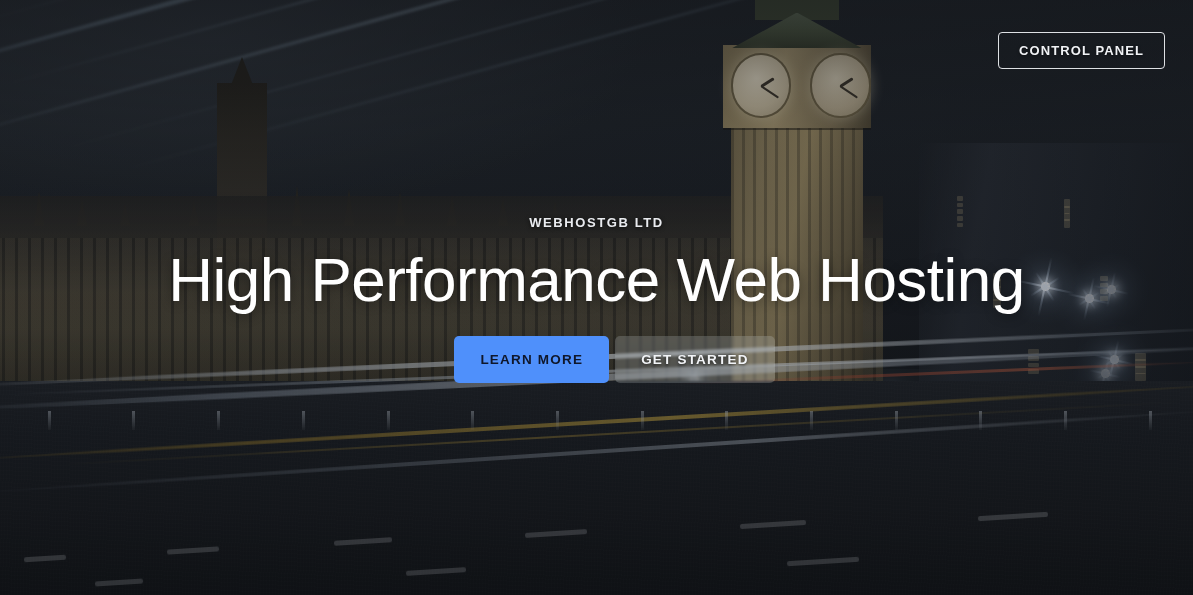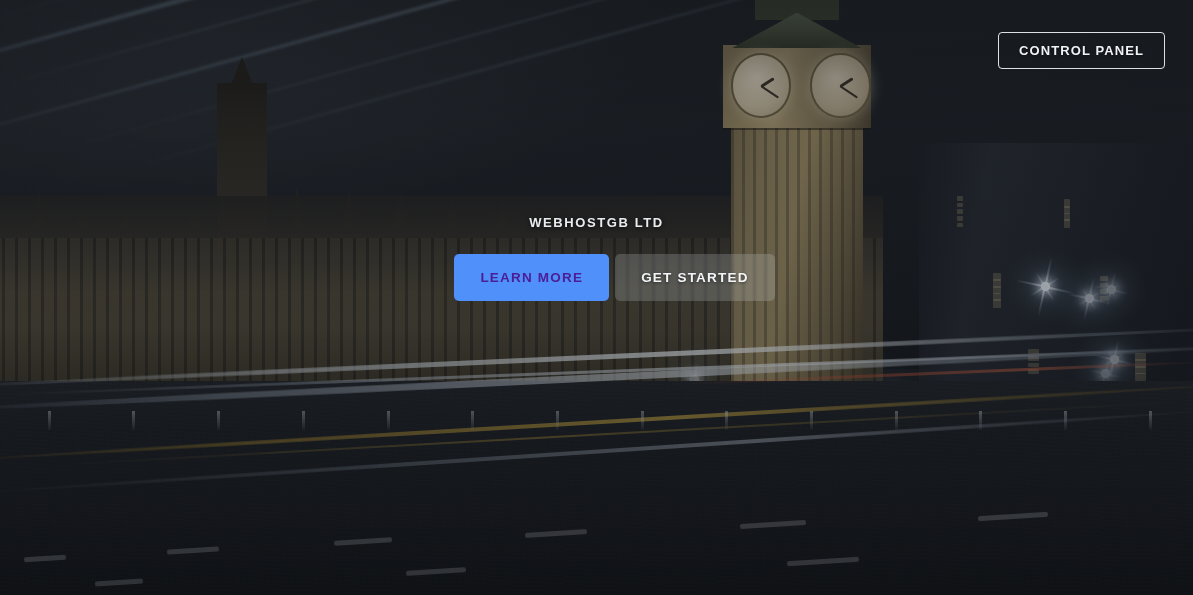--- a/index.html
+++ b/index.html
@@ -270,21 +270,21 @@
   }
   .btn {
     display:flex; align-items:center; justify-content:center;
     height:47px; padding:0 26px;
     border-radius:5px; border:none;
     font-size:13.5px; font-weight:700; letter-spacing:1.2px;
     text-transform:uppercase; text-decoration:none;
     cursor:pointer; white-space:nowrap;
     font-family:"Liberation Sans", sans-serif;
   }
-  .btn-primary { background:#4f90fb; color:#4c1d95;margin-left:36px; }
+  .btn-primary { background:#4f90fb; color:#0f172a;margin-left:36px; }
   .btn-ghost {
     background:rgba(222,228,236,.20); color:#f2f4f7;
     backdrop-filter:blur(1px);
     text-shadow:0 1px 3px rgba(0,0,0,.45);
   }
 </style>
 </head>
 <body>
 
 <div class="hero">
@@ -486,19 +486,20 @@
 
   <div class="header">
 
 
 
     <a class="cp-btn" href="#">CONTROL PANEL</a>
   </div>
 
   <div class="hero-content">
     <div class="eyebrow">WEBHOSTGB LTD</div>
+    <h1 class="headline">High Performance Web Hosting</h1>
     <div class="cta-row">
       <a class="btn btn-primary" href="#">LEARN MORE</a>
       <a class="btn btn-ghost" href="#">GET STARTED</a>
     </div>
   </div>
 
 </div>
 
 </body></html>

